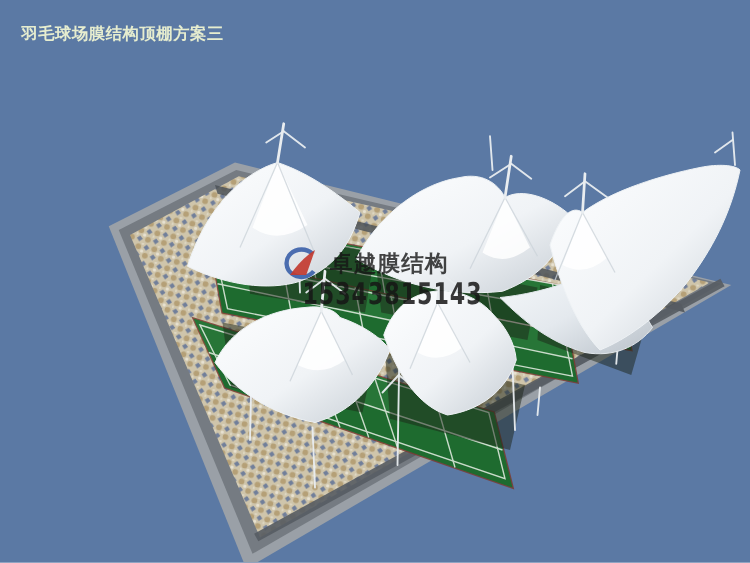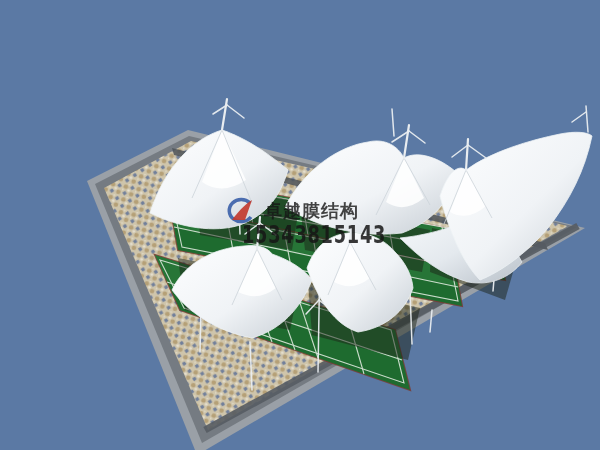--- a/index.html
+++ b/index.html
@@ -225,13 +225,14 @@
     <div id="brand-row">
       <svg id="brand-logo" viewBox="0 0 32 30">
         <path d="M28,7 A12,11 0 1 0 29,21" fill="none" stroke="var(--logo_blue)" stroke-width="3.5" opacity=".9"></path>
         <path d="M10,24 C15,17 22,9 30,4 L23,24 Z" fill="var(--logo_red)" opacity=".92"></path>
       </svg>
       <span id="brand-text">卓越膜结构</span>
     </div>
     <div id="phone-text">15343815143</div>
   </div>
 
+  <div id="page-title">羽毛球场膜结构顶棚方案三</div>
 </div>
 
 </body></html>

